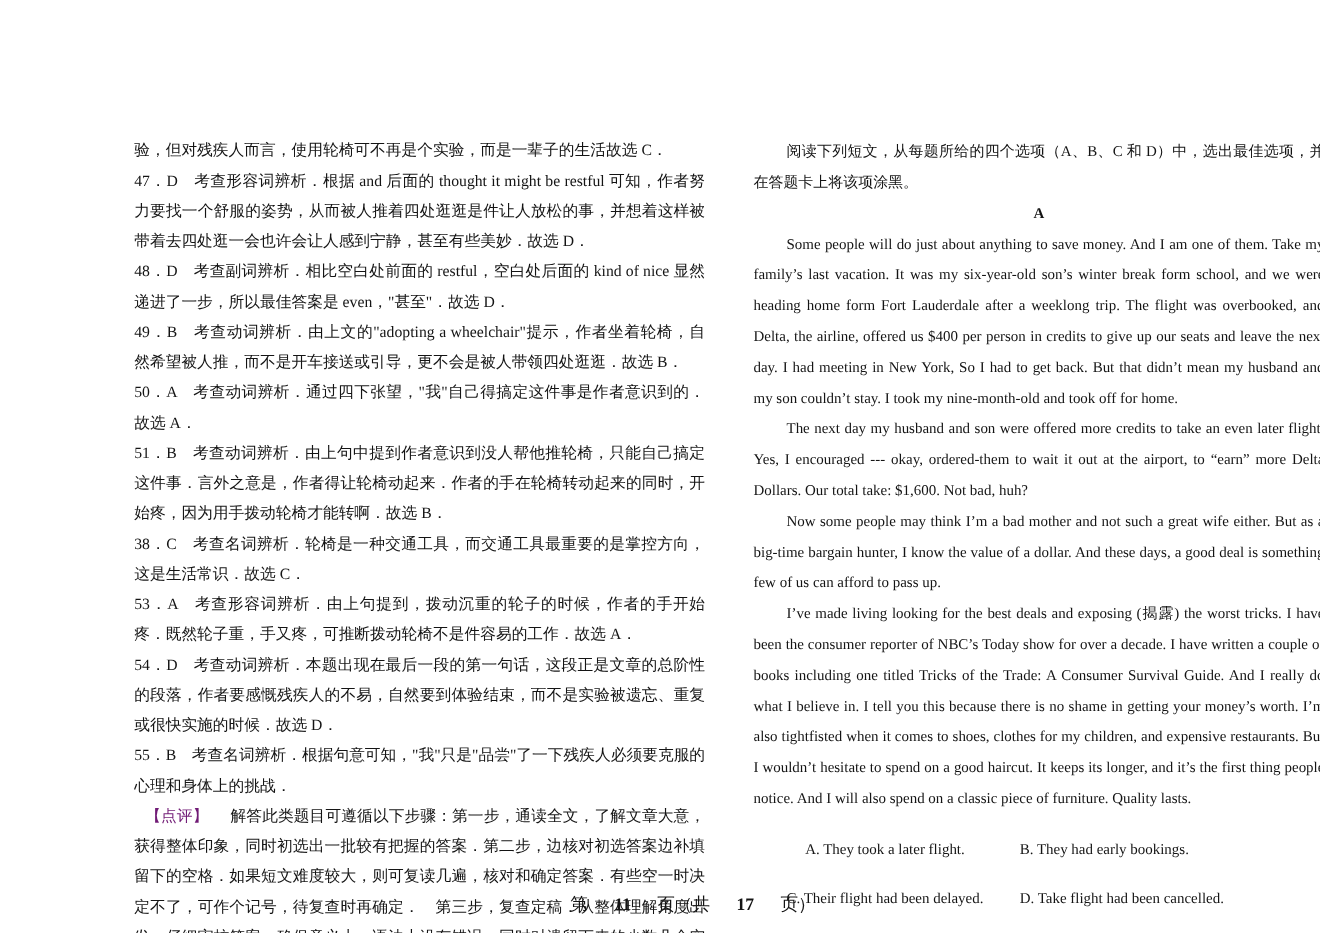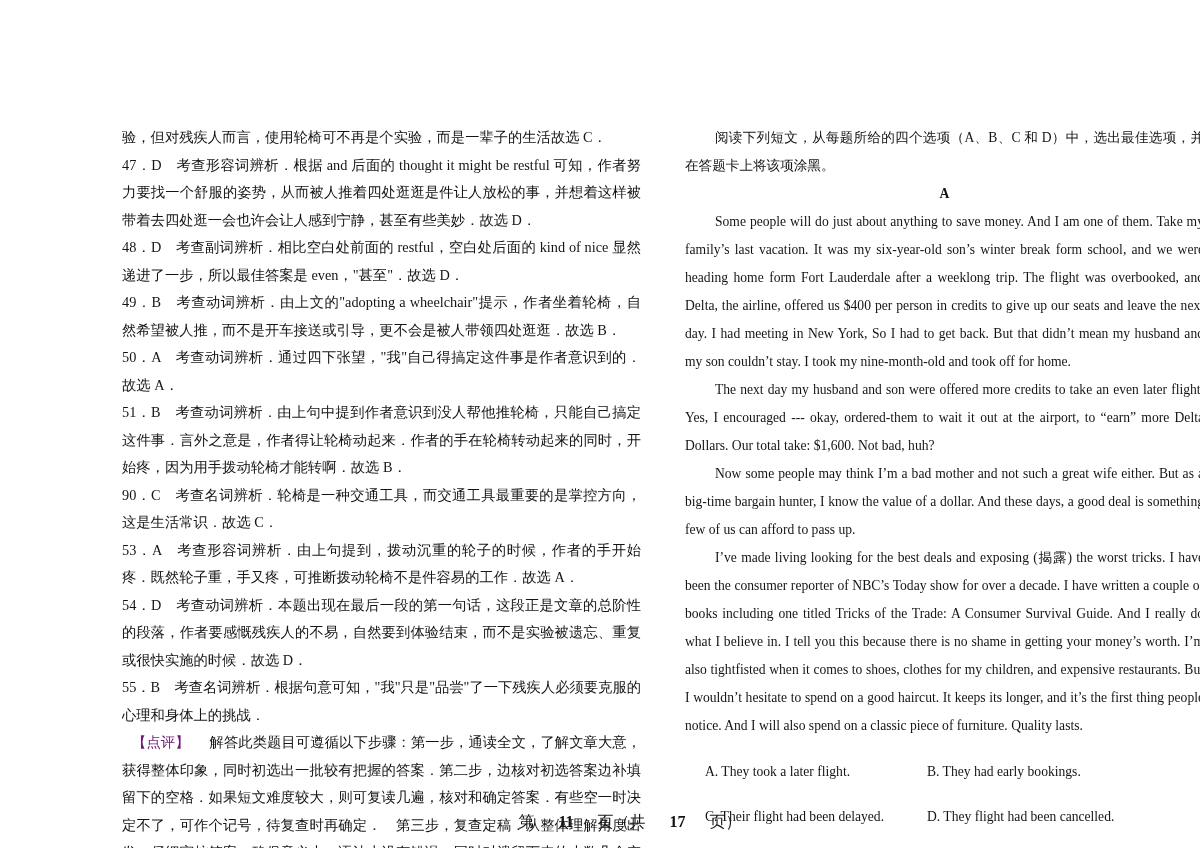--- a/index.html
+++ b/index.html
@@ -18,21 +18,21 @@
   .col-left p { margin: 0; }
   .dianping-label { color: #701a75; }
 
   
   .col-right { font-size: 13.6px; line-height: 28px; text-align: justify; }
   .col-right p { margin: 0; }
   .indent { text-indent: 30px; }
   .passage-label { text-align: center; font-weight: bold; text-indent: 0; }
   .question-block { line-height: 24.5px; text-align: left; }
   .option-row { white-space: nowrap; }
-  .opt-first { display: inline-block; min-width: 199px; margin-right: 13px; }
+  .opt-first { display: inline-block; min-width: 199px; margin-right: 13px; text-align: center; }
 
   
   .footer {
     position: absolute; left: 0; right: 0; top: 772px;
     text-align: center; font-size: 16px; color: #141414;
   }
   .footer b { font-weight: bold; }
 </style>
 </head>
 <body>
@@ -40,42 +40,42 @@
 <div class="page">
   <div class="columns">
 
     <div class="col col-left">
       <p>验，但对残疾人而言，使用轮椅可不再是个实验，而是一辈子的生活故选 C．</p>
       <p>47．D　考查形容词辨析．根据 and 后面的 thought it might be restful 可知，作者努力要找一个舒服的姿势，从而被人推着四处逛逛是件让人放松的事，并想着这样被带着去四处逛一会也许会让人感到宁静，甚至有些美妙．故选 D．</p>
       <p>48．D　考查副词辨析．相比空白处前面的 restful，空白处后面的 kind of nice 显然递进了一步，所以最佳答案是 even，"甚至"．故选 D．</p>
       <p>49．B　考查动词辨析．由上文的"adopting a wheelchair"提示，作者坐着轮椅，自然希望被人推，而不是开车接送或引导，更不会是被人带领四处逛逛．故选 B．</p>
       <p>50．A　考查动词辨析．通过四下张望，"我"自己得搞定这件事是作者意识到的．故选 A．</p>
       <p>51．B　考查动词辨析．由上句中提到作者意识到没人帮他推轮椅，只能自己搞定这件事．言外之意是，作者得让轮椅动起来．作者的手在轮椅转动起来的同时，开始疼，因为用手拨动轮椅才能转啊．故选 B．</p>
-      <p>90．C　考查名词辨析．轮椅是一种交通工具，而交通工具最重要的是掌控方向，这是生活常识．故选 C．</p>
+      <p>38．C　考查名词辨析．轮椅是一种交通工具，而交通工具最重要的是掌控方向，这是生活常识．故选 C．</p>
       <p>53．A　考查形容词辨析．由上句提到，拨动沉重的轮子的时候，作者的手开始疼．既然轮子重，手又疼，可推断拨动轮椅不是件容易的工作．故选 A．</p>
       <p>54．D　考查动词辨析．本题出现在最后一段的第一句话，这段正是文章的总阶性的段落，作者要感慨残疾人的不易，自然要到体验结束，而不是实验被遗忘、重复或很快实施的时候．故选 D．</p>
       <p>55．B　考查名词辨析．根据句意可知，"我"只是"品尝"了一下残疾人必须要克服的心理和身体上的挑战．</p>
       <p><span class="dianping-label">【点评】</span><span>解答此类题目可遵循以下步骤：第一步，通读全文，了解文章大意，获得整体印象，同时初选出一批较有把握的答案．第二步，边核对初选答案边补填留下的空格．如果短文难度较大，则可复读几遍，核对和确定答案．有些空一时决定不了，可作个记号，待复查时再确定．　第三步，复查定稿．从整体理解角度出发，仔细审核答案，确保意义上、语法上没有错误，同时对遗留下来的少数几个空格作最后选择．</span></p>
 
     </div>
 
     <div class="col col-right">
       <p class="indent">阅读下列短文，从每题所给的四个选项（A、B、C 和 D）中，选出最佳选项，并在答题卡上将该项涂黑。</p>
       <p class="passage-label">A</p>
       <p class="indent">Some people will do just about anything to save money. And I am one of them. Take my family’s last vacation. It was my six-year-old son’s winter break form school, and we were heading home form Fort Lauderdale after a weeklong trip. The flight was overbooked, and Delta, the airline, offered us $400 per person in credits to give up our seats and leave the next day. I had meeting in New York, So I had to get back. But that didn’t mean my husband and my son couldn’t stay. I took my nine-month-old and took off for home.</p>
       <p class="indent">The next day my husband and son were offered more credits to take an even later flight. Yes, I encouraged --- okay, ordered-them to wait it out at the airport, to “earn” more Delta Dollars. Our total take: $1,600. Not bad, huh?</p>
       <p class="indent">Now some people may think I’m a bad mother and not such a great wife either. But as a big-time bargain hunter, I know the value of a dollar. And these days, a good deal is something few of us can afford to pass up.</p>
       <p class="indent">I’ve made living looking for the best deals and exposing (揭露) the worst tricks. I have been the consumer reporter of NBC’s Today show for over a decade. I have written a couple of books including one titled Tricks of the Trade: A Consumer Survival Guide. And I really do what I believe in. I tell you this because there is no shame in getting your money’s worth. I’m also tightfisted when it comes to shoes, clothes for my children, and expensive restaurants. But I wouldn’t hesitate to spend on a good haircut. It keeps its longer, and it’s the first thing people notice. And I will also spend on a classic piece of furniture. Quality lasts.</p>
 
       <div class="question-block">
         <p class="option-row">
           <span class="opt-first">A. They took a later flight.</span><span>B. They had early bookings.</span>
         </p>
         <p class="option-row">
-          <span class="opt-first">C. Their flight had been delayed.</span><span>D. They flight had been cancelled.</span>
+          <span class="opt-first">C. Their flight had been delayed.</span><span>D. Take flight had been cancelled.</span>
         </p>
       </div>
 
       <div class="question-block">
         <p>57. What can we learn about the author?</p>
         <p class="option-row">
           <span class="opt-first">C. She is very strict with her children.</span><span>D. She is interested in cheap because.</span>
         </p>
       </div>
     </div>

